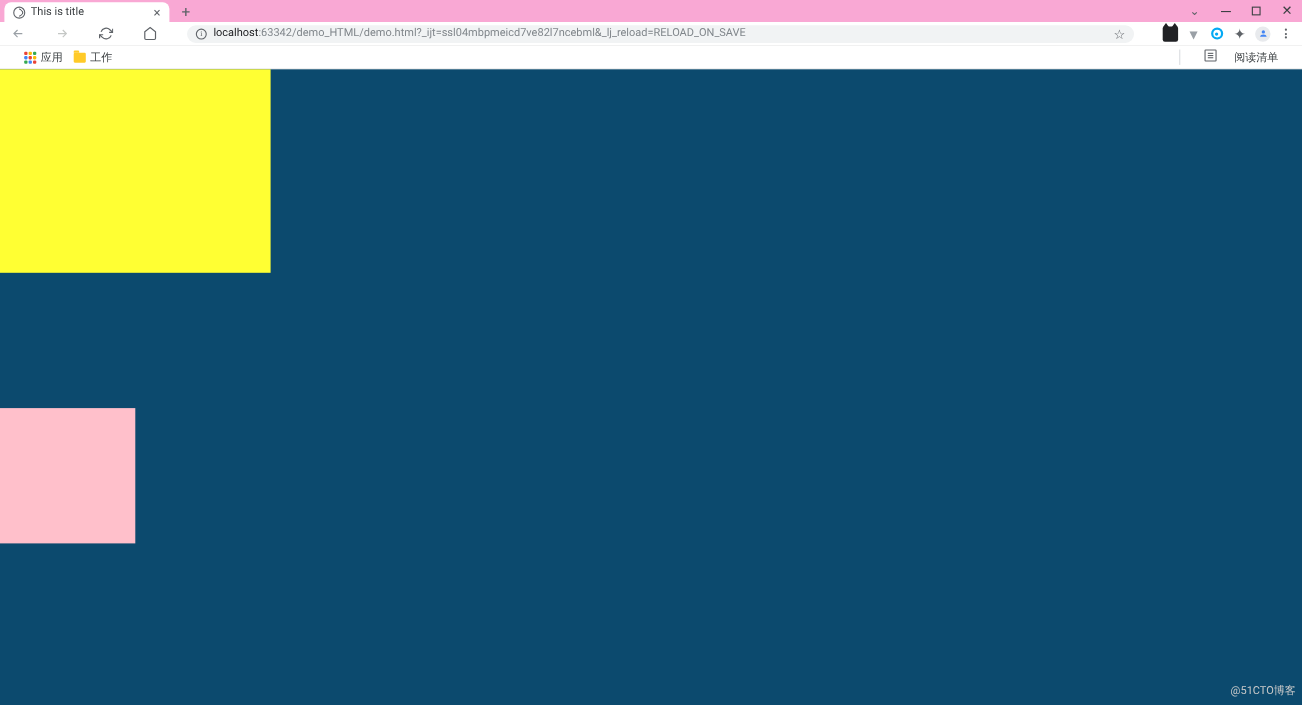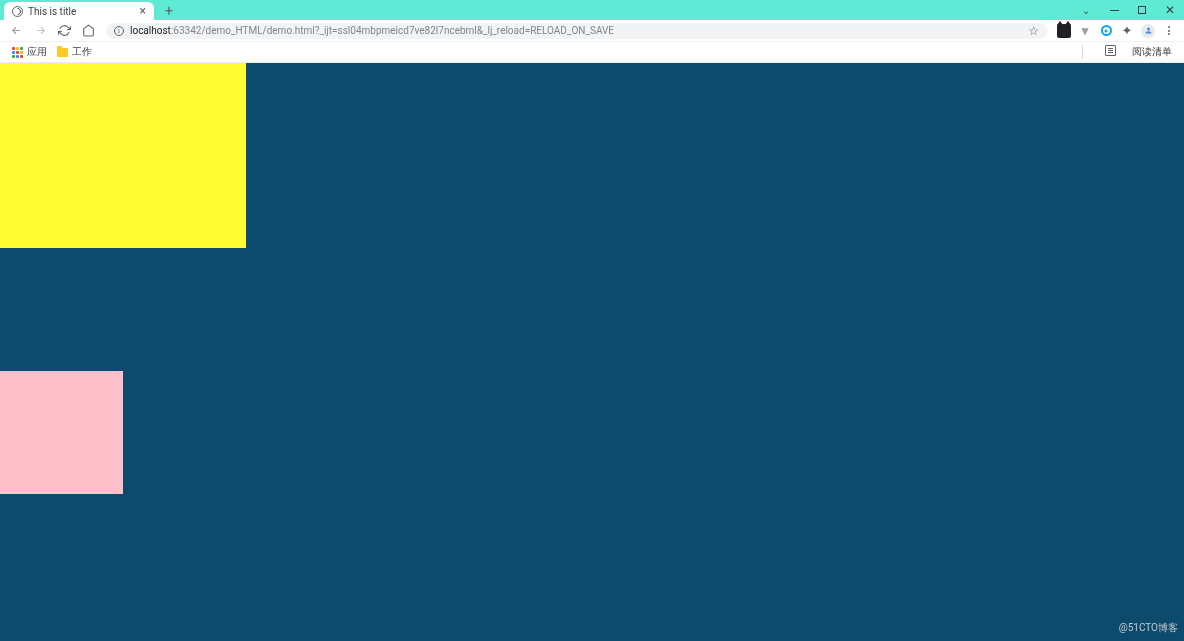--- a/index.html
+++ b/index.html
@@ -11,21 +11,21 @@
     body {
       width: 1184px;
       height: 641px;
       background: #ffffff;
       overflow: hidden;
       position: relative;
     }
     
     .tab-strip {
       height: 20px;
-      background: #5eead4;
+      background: #f9a8d4;
       display: flex;
       align-items: flex-end;
       padding-left: 4px;
       position: relative;
     }
     .tab {
       background: #ffffff;
       height: 18px;
       width: 150px;
       border-radius: 6px 6px 0 0;
@@ -100,21 +100,21 @@
     .min-line { width: 9px; height: 1px; background:#3c4043; }
     .max-box { width: 8px; height: 8px; border: 1px solid #3c4043; }
     .x-ico { font-size: 12px; }
     
     .addr-row {
       height: 22px;
       background: #ffffff;
       display: flex;
       align-items: center;
       padding: 1px 6px;
-      gap: 4px;
+      gap: 20px;
       border-bottom: 1px solid #f0f0f0;
     }
     .nav-btn {
       width: 20px;
       height: 20px;
       display: flex;
       align-items: center;
       justify-content: center;
       color: #9aa0a6;
       cursor: pointer;
@@ -176,21 +176,21 @@
     .avatar{width:14px;height:14px;background:#e8eaed;border-radius:50%;display:flex;align-items:center;justify-content:center;}
     .avatar svg{width:9px;height:9px;}
     .kebab{display:flex;flex-direction:column;gap:1.5px;}
     .kebab span{width:2px;height:2px;background:#5f6368;border-radius:50%;}
     
     .bookmarks-bar {
       height: 21px;
       background: #ffffff;
       display: flex;
       align-items: center;
-      padding: 0 12px;
+      padding: 0 22px;
       gap: 10px;
       font-size: 10px;
       color: #3c4043;
       border-bottom: 1px solid #ebebeb;
       position: relative;
     }
     .apps-ic {
       width:11px; height:11px; display:grid; grid-template-columns:repeat(3,1fr); grid-template-rows:repeat(3,1fr); gap:1px;
     }
     .apps-ic span{background:#ea4335;border-radius:1px;}

